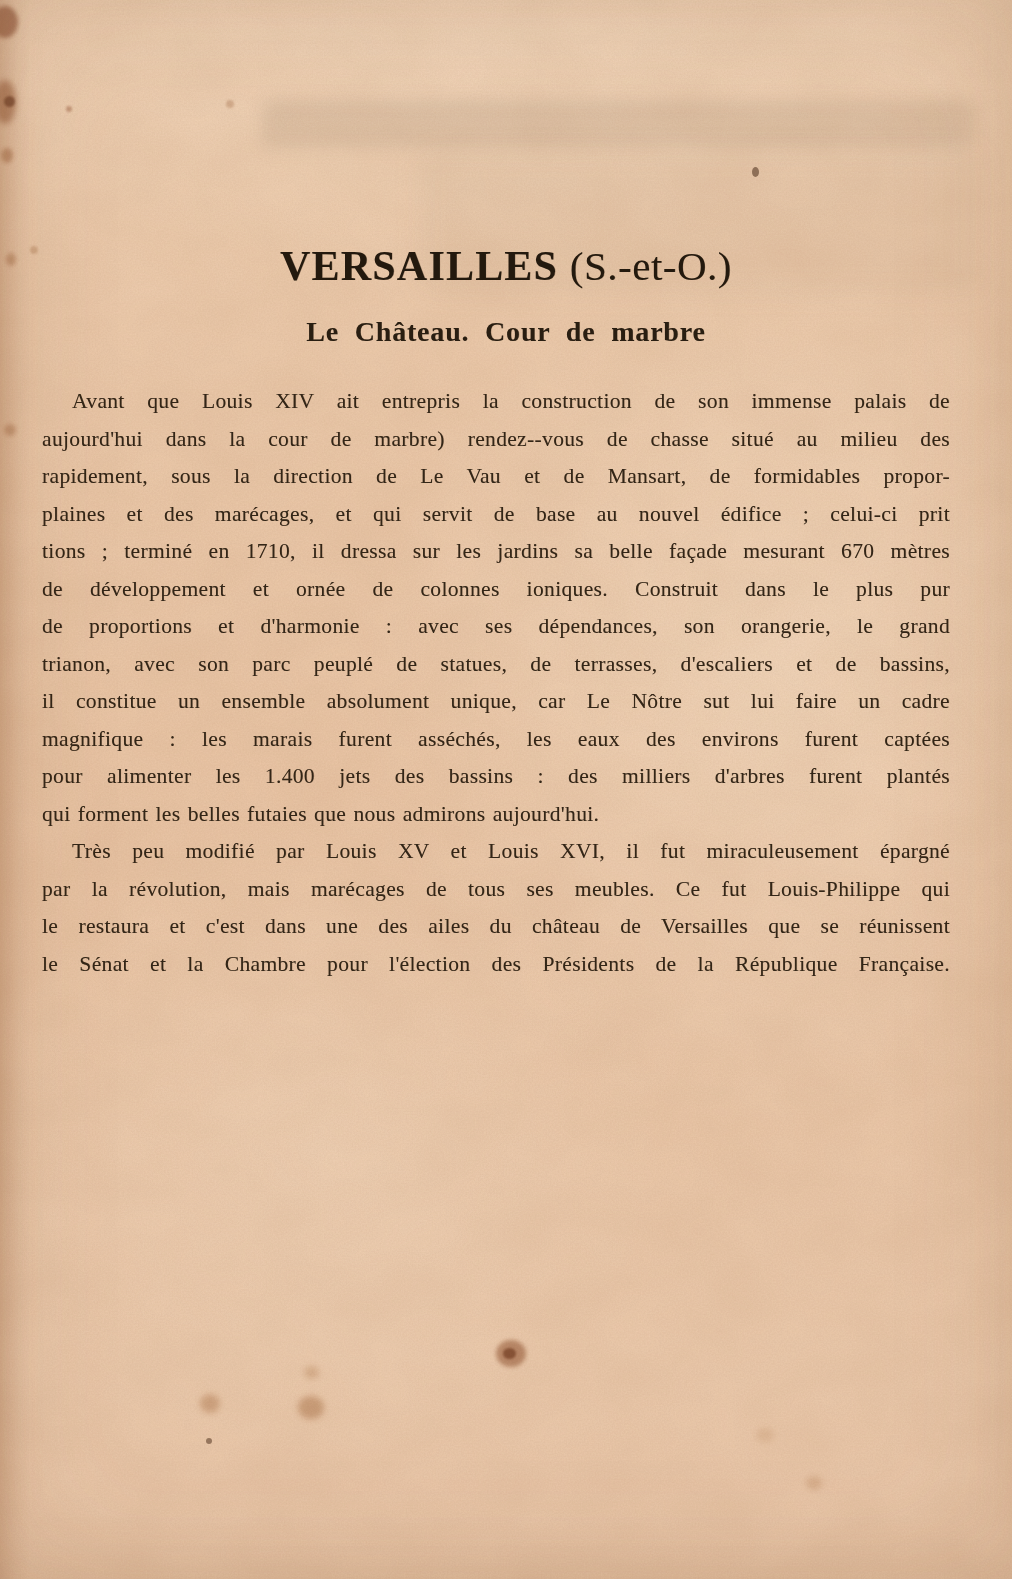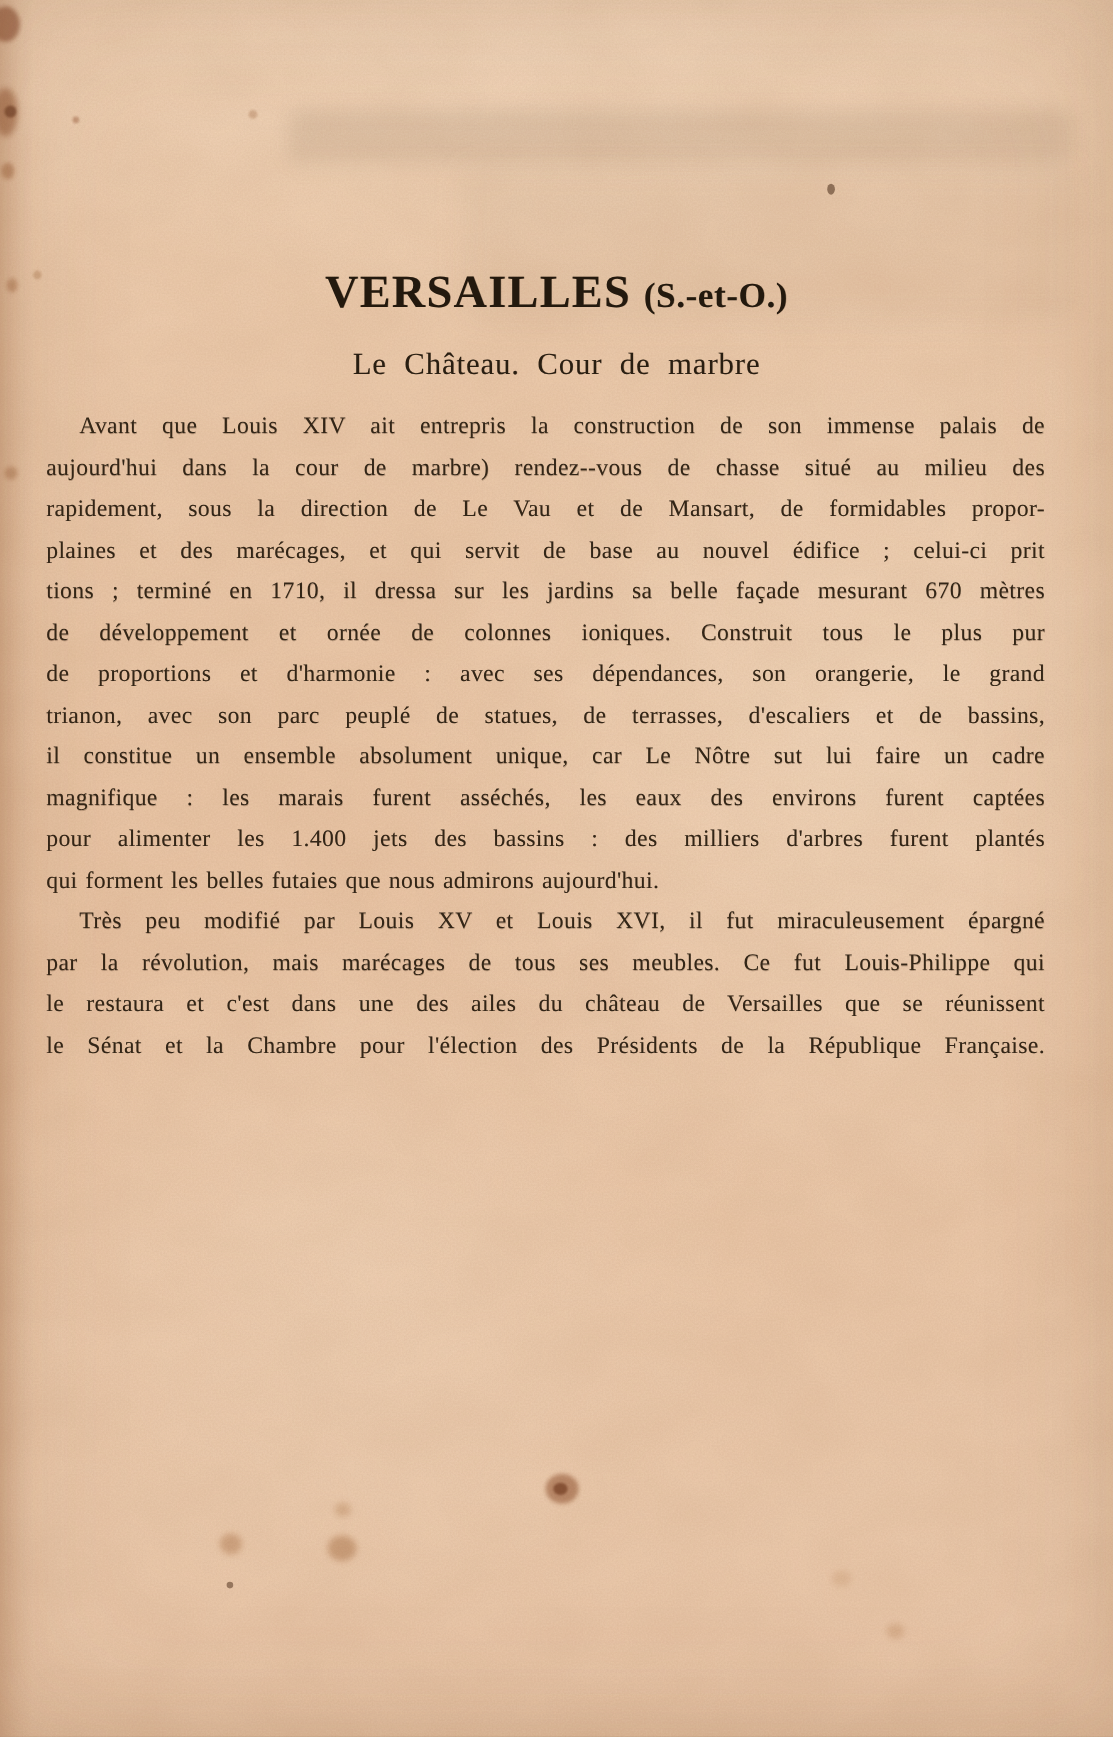--- a/index.html
+++ b/index.html
@@ -48,31 +48,31 @@
     pointer-events: none;
   }
   .headline {
     position: absolute; top: 214px; left: 0; width: 100%;
     text-align: center;
     color: #241a0e;
     font-size: 42px; font-weight: 700;
     letter-spacing: 1.2px;
     text-shadow: 0.4px 0.4px 0 rgba(60,40,20,0.35);
   }
-  .headline .suffix { font-weight: 700; font-size: 32px; letter-spacing: 0.5px; }
+  .headline .suffix { font-weight: 400; font-size: 41px; letter-spacing: 0.5px; }
   .subhead {
     position: absolute; top: 293px; left: 0; width: 100%;
     text-align: center;
     color: #2a1f12;
-    font-size: 28px; font-weight: 400;
+    font-size: 28px; font-weight: 700;
     letter-spacing: 0.8px; word-spacing: 8px;
     text-shadow: 0.3px 0.3px 0 rgba(60,40,20,0.3);
   }
   .text-block {
-    position: absolute; top: 369px; left: 42px; width: 908px;
+    position: absolute; top: 383px; left: 42px; width: 908px;
     color: #342718;
     font-size: 21.5px;
     letter-spacing: 0.35px;
     word-spacing: 1.5px;
     text-shadow: 0.3px 0.3px 0 rgba(70,48,26,0.3);
   }
   .line {
     line-height: 37.5px;
     height: 37.5px;
     text-align: justify;
@@ -112,21 +112,21 @@
   <h1 class="headline"><span>VERSAILLES</span>&nbsp;<span class="suffix">(S.-et-O.)</span></h1>
 
   <h2 class="subhead">Le Château. Cour de marbre</h2>
 
   <div class="text-block">
     <div class="line indent">Avant que Louis XIV ait entrepris la construction de son immense palais de</div>
     <div class="line">aujourd'hui dans la cour de marbre) rendez--vous de chasse situé au milieu des</div>
     <div class="line">rapidement, sous la direction de Le Vau et de Mansart, de formidables propor-</div>
     <div class="line">plaines et des marécages, et qui servit de base au nouvel édifice ; celui-ci prit</div>
     <div class="line">tions ; terminé en 1710, il dressa sur les jardins sa belle façade mesurant 670 mètres</div>
-    <div class="line">de développement et ornée de colonnes ioniques. Construit tous le plus pur</div>
+    <div class="line">de développement et ornée de colonnes ioniques. Construit dans le plus pur</div>
     <div class="line">de proportions et d'harmonie : avec ses dépendances, son orangerie, le grand</div>
     <div class="line">trianon, avec son parc peuplé de statues, de terrasses, d'escaliers et de bassins,</div>
     <div class="line">il constitue un ensemble absolument unique, car Le Nôtre sut lui faire un cadre</div>
     <div class="line">magnifique : les marais furent asséchés, les eaux des environs furent captées</div>
     <div class="line">pour alimenter les 1.400 jets des bassins : des milliers d'arbres furent plantés</div>
     <div class="line p-end">qui forment les belles futaies que nous admirons aujourd'hui.</div>
     <div class="line indent">Très peu modifié par Louis XV et Louis XVI, il fut miraculeusement épargné</div>
     <div class="line">par la révolution, mais marécages de tous ses meubles. Ce fut Louis-Philippe qui</div>
     <div class="line">le restaura et c'est dans une des ailes du château de Versailles que se réunissent</div>
     <div class="line">le Sénat et la Chambre pour l'élection des Présidents de la République Française.</div>

